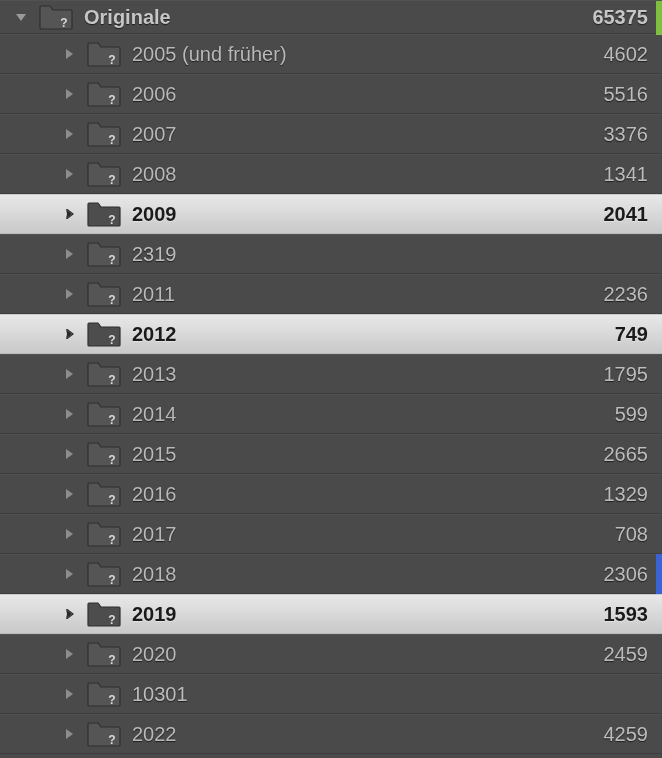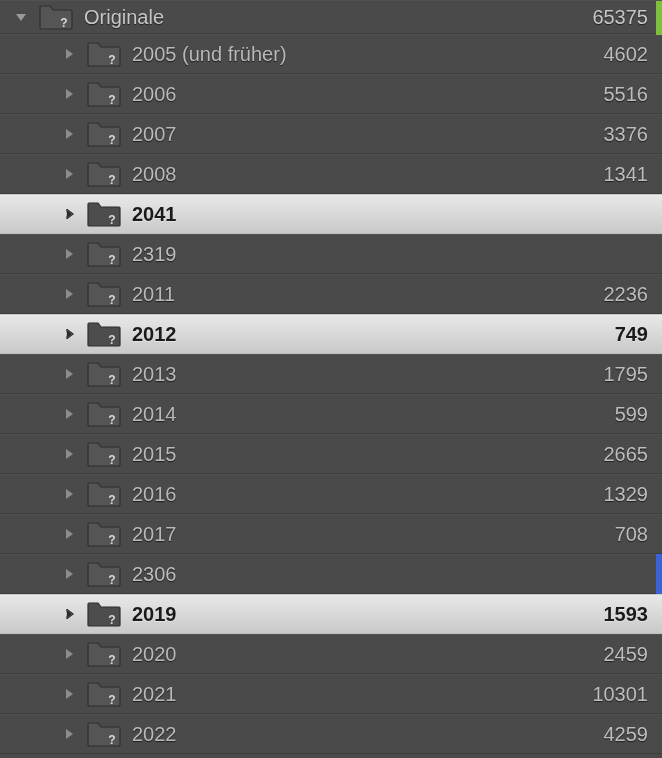--- a/index.html
+++ b/index.html
@@ -73,20 +73,21 @@
   }
   .row.selected .label,
   .row.selected .count {
     color: #1a1a1a;
     text-shadow: 0 1px 0 rgba(255,255,255,0.35);
     font-weight: 600;
   }
   .row.root .label,
   .row.root .count {
     color: #c6c6c6;
+    font-weight: bold;
   }
   .accent-green {
     position: absolute;
     right: 0; top: 0;
     width: 6px; height: 34px;
     background: #7fbf3f;
   }
   .accent-blue {
     position: absolute;
     right: 0;
@@ -190,20 +191,21 @@
           <polygon points="4,2 10,7 4,12 5,7"></polygon>
         </g>
       </svg>
     </span>
     <span class="folder">
       <svg width="34" height="26" viewBox="0 0 34 26">
         <path d="M1 4 L1 24 Q1 25 2 25 L32 25 Q33 25 33 24 L33 7 Q33 6 32 6 L14 6 L11 2 L2 2 Q1 2 1 4 Z" fill="#4d4d4d" stroke="#2f2f2f" stroke-width="1.2"></path>
         <text x="25" y="23" font-size="12" font-weight="bold" fill="#d8d8d8" text-anchor="middle">?</text>
       </svg>
     </span>
+    <span class="label">2009</span>
     <span class="count">2041</span>
   </div>
       <div class="row child">
     <span class="disclosure">
       <svg class="tri-normal" width="14" height="14" viewBox="0 0 14 14">
         <polygon points="4,2 11,7 4,12" fill="#8d8d8d"></polygon>
       </svg>
 
     </span>
     <span class="folder">
@@ -335,20 +337,21 @@
         <polygon points="4,2 11,7 4,12" fill="#8d8d8d"></polygon>
       </svg>
 
     </span>
     <span class="folder">
       <svg width="34" height="26" viewBox="0 0 34 26">
         <path d="M1 4 L1 24 Q1 25 2 25 L32 25 Q33 25 33 24 L33 7 Q33 6 32 6 L14 6 L11 2 L2 2 Q1 2 1 4 Z" fill="#555" stroke="#2f2f2f" stroke-width="1.2"></path>
         <text x="25" y="23" font-size="12" font-weight="bold" fill="#d8d8d8" text-anchor="middle">?</text>
       </svg>
     </span>
+    <span class="label">2018</span>
     <span class="count">2306</span>
   <span class="accent-blue"></span>
       </div>
       <div class="row child selected">
     <span class="disclosure">
 
       <svg class="tri-selected" width="14" height="14" viewBox="0 0 14 14" style="display: block;">
         <g fill="#2a2a2a">
           <polygon points="4,2 5.5,2 12,7 5.5,12 4,12 10,7"></polygon>
           <polygon points="4,2 10,7 4,12 5,7"></polygon>
@@ -386,21 +389,20 @@
         <polygon points="4,2 11,7 4,12" fill="#8d8d8d"></polygon>
       </svg>
 
     </span>
     <span class="folder">
       <svg width="34" height="26" viewBox="0 0 34 26">
         <path d="M1 4 L1 24 Q1 25 2 25 L32 25 Q33 25 33 24 L33 7 Q33 6 32 6 L14 6 L11 2 L2 2 Q1 2 1 4 Z" fill="#555" stroke="#2f2f2f" stroke-width="1.2"></path>
         <text x="25" y="23" font-size="12" font-weight="bold" fill="#d8d8d8" text-anchor="middle">?</text>
       </svg>
     </span>
-    <span class="label">2021</span>
     <span class="count">10301</span>
   </div>
       <div class="row child">
     <span class="disclosure">
       <svg class="tri-normal" width="14" height="14" viewBox="0 0 14 14">
         <polygon points="4,2 11,7 4,12" fill="#8d8d8d"></polygon>
       </svg>
 
     </span>
     <span class="folder">

